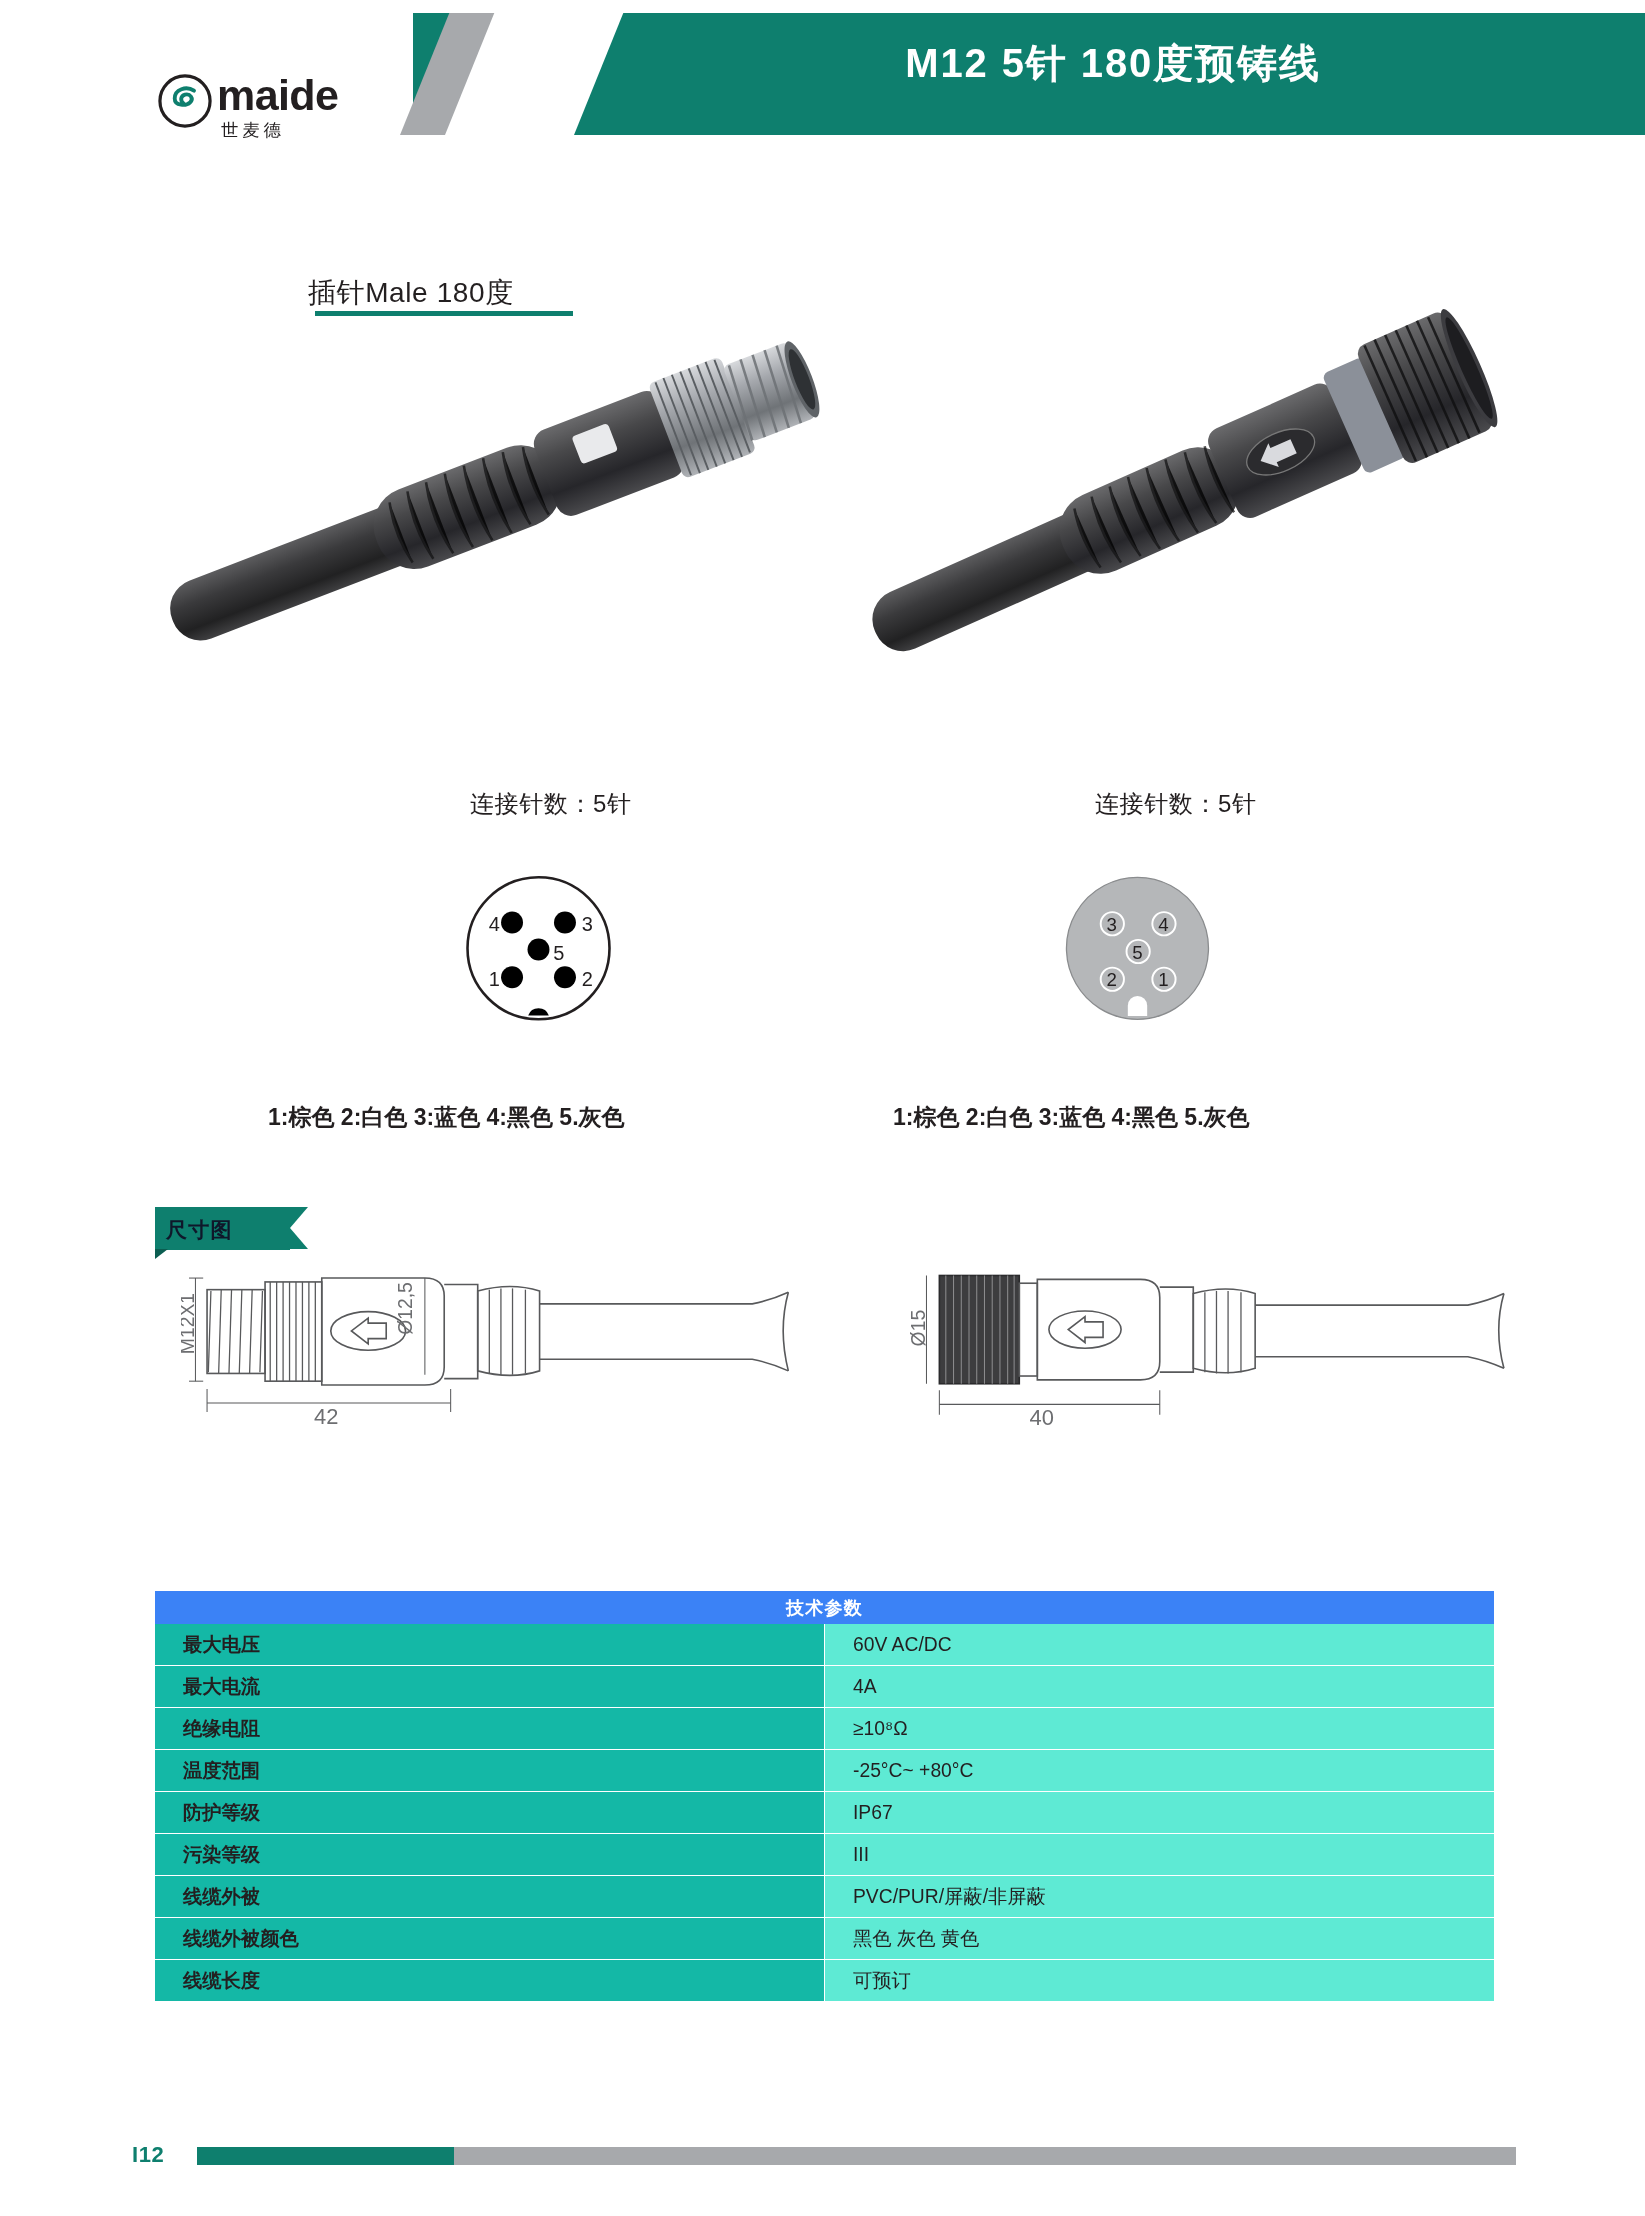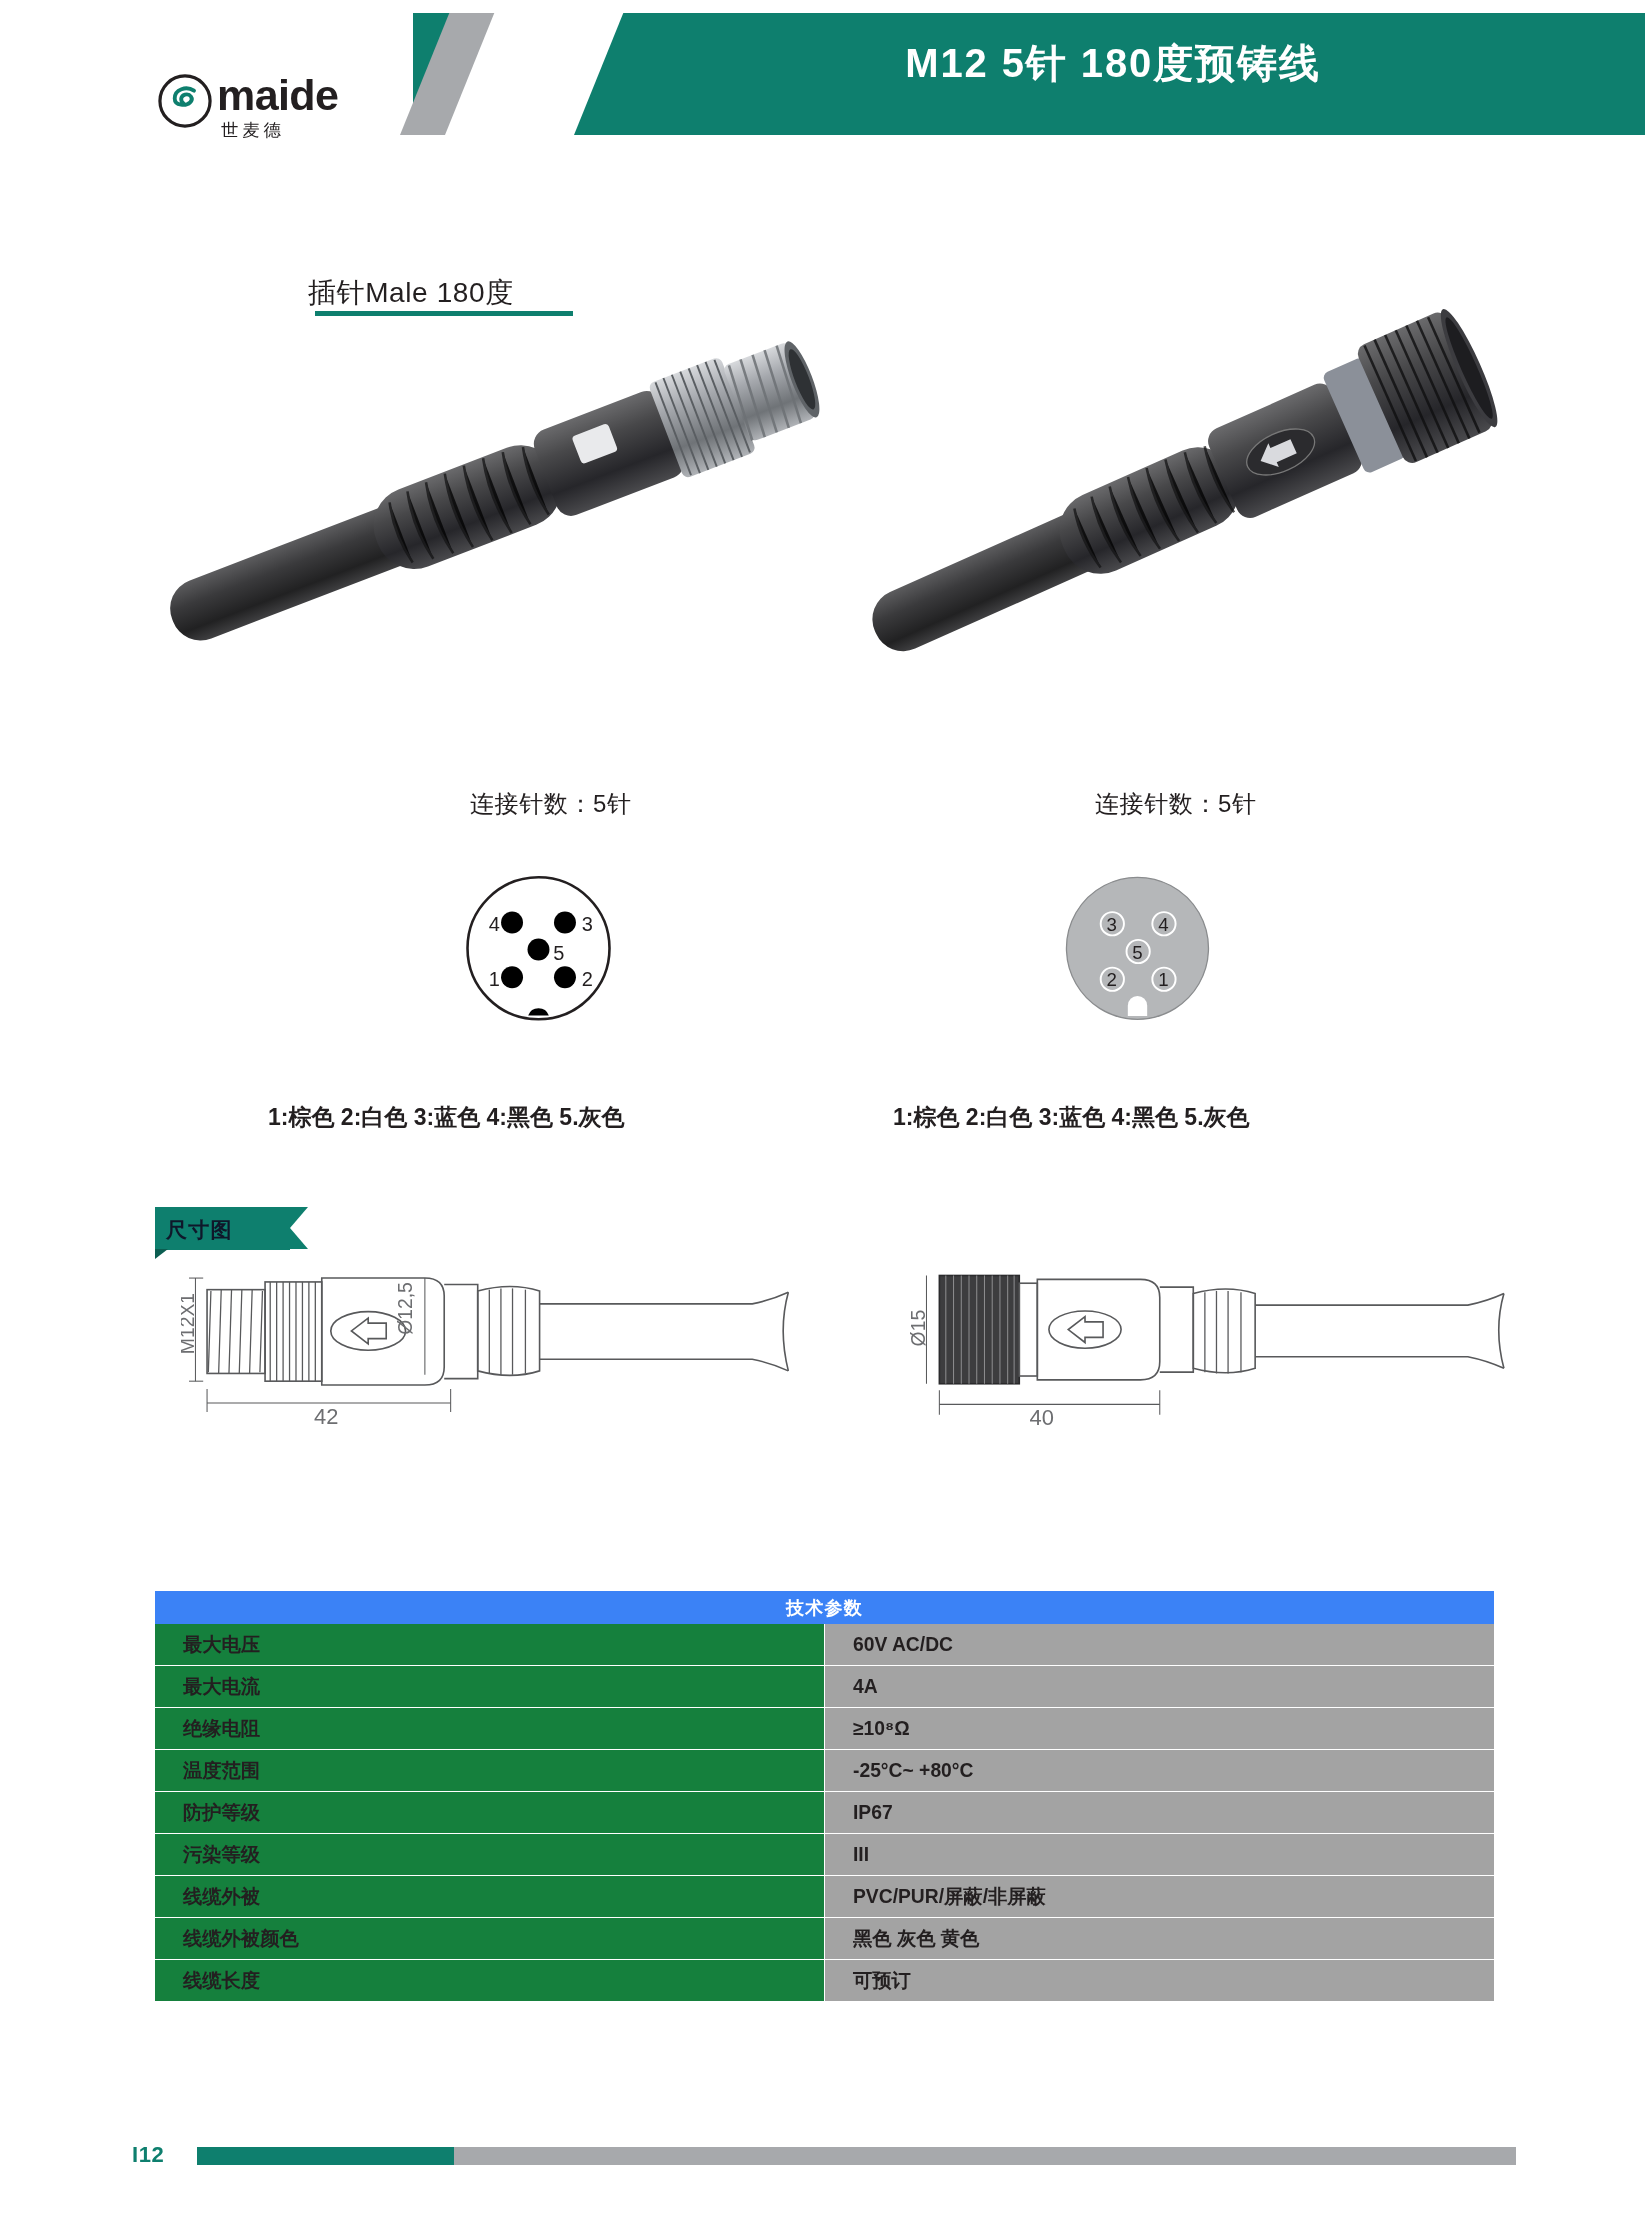--- a/index.html
+++ b/index.html
@@ -208,29 +208,29 @@
   }
   .tbl td {
     height: 41px;
     font-size: 19.3px;
     border-bottom: 1.3px solid #ffffff;
     padding: 0;
     vertical-align: middle;
   }
   .tbl td.k {
     width: 667px;
-    background: #15803d;
+    background: #14b8a6;
     font-weight: bold;
     padding-left: 28px;
     border-right: 1.9px solid #ffffff;
   }
   .tbl td.v {
-    background: #a3a3a3;
+    background: #5eead4;
     padding-left: 28px;
-    font-weight: bold;
+    font-weight: normal;
   }
   .tbl tr:last-child td { border-bottom: none; }
 
   
   .footer-num {
     position: absolute;
     left: 132px;
     top: 2142px;
     font-size: 22px;
     font-weight: bold;

